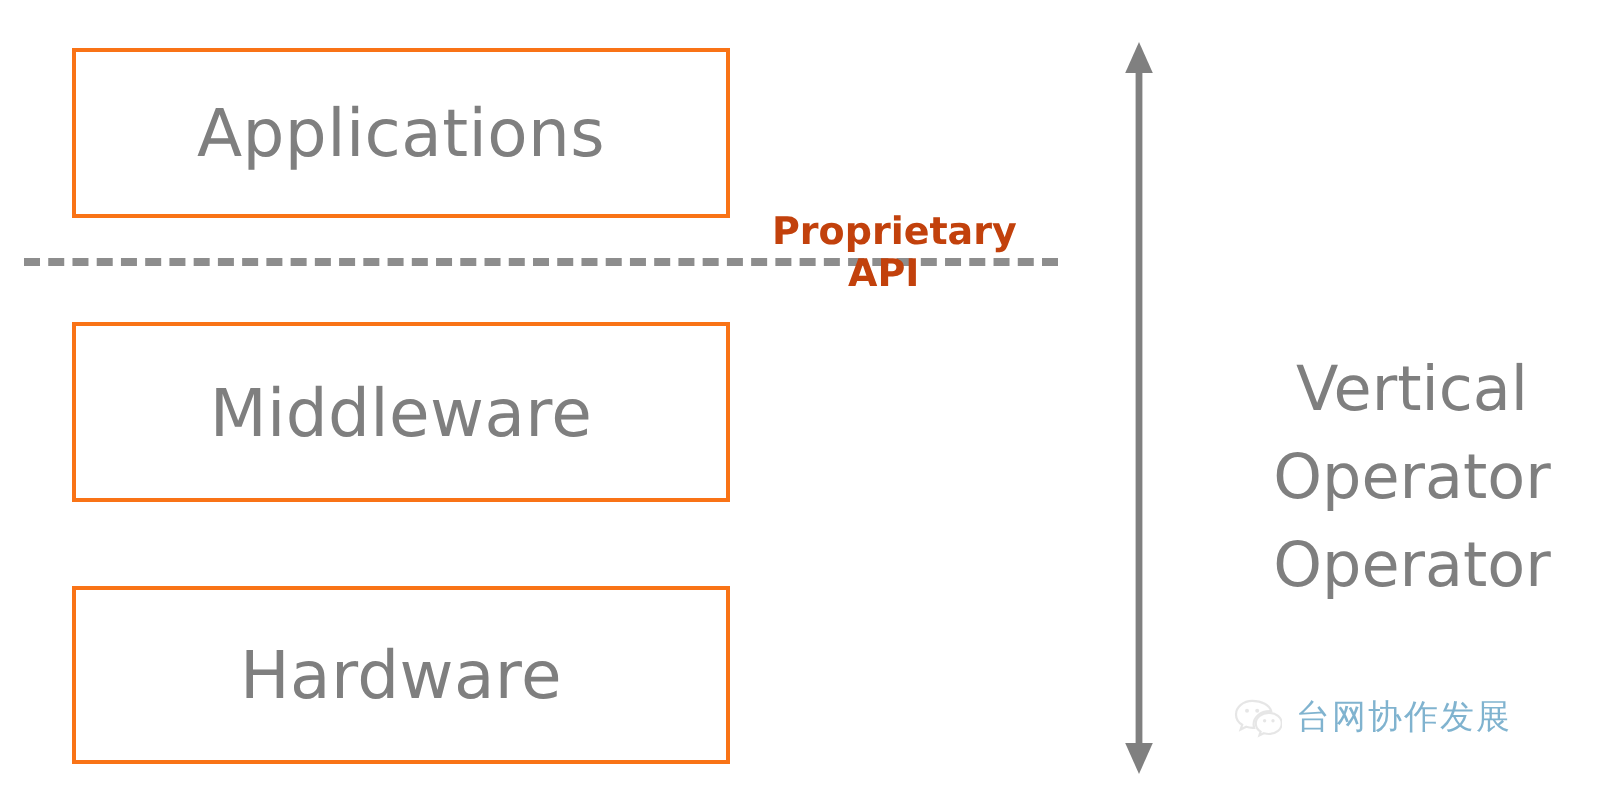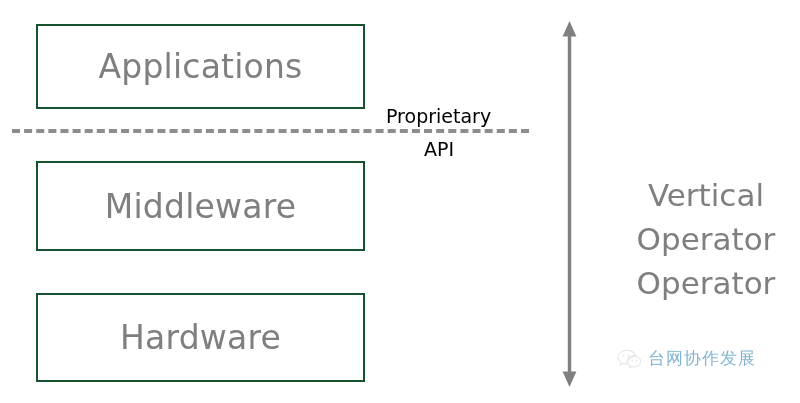--- a/index.html
+++ b/index.html
@@ -21,21 +21,21 @@
     width: 800px;
     height: 403px;
     background: #ffffff;
   }
 
   
   .stack-box {
     position: absolute;
     left: 36px;
     width: 329px;
-    border: 2px solid #14532d;
+    border: 2px solid #f97316;
     box-sizing: border-box;
     background: #ffffff;
     display: flex;
     align-items: center;
     justify-content: center;
   }
   .stack-box .box-label {
     font-size: 33px;
     font-weight: 400;
     color: #7f7f7f;
@@ -53,27 +53,28 @@
     left: 12px;
     top: 129px;
     width: 517px;
     height: 0;
     border-top: 4px dashed #8d8d8d;
   }
 
   
   .api-label {
     position: absolute;
-    color: #000000;
+    color: #c2410c;
     font-size: 19px;
     line-height: 1;
     white-space: nowrap;
+    font-weight: bold;
   }
   #api-label-top    { left: 386px; top: 107px; }
-  #api-label-bottom { left: 424px; top: 140px; text-align: right; }
+  #api-label-bottom { left: 424px; top: 128px; text-align: right; }
 
   
   #vertical-arrow {
     position: absolute;
     left: 554px;
     top: 18px;
     width: 32px;
     height: 372px;
   }
 

